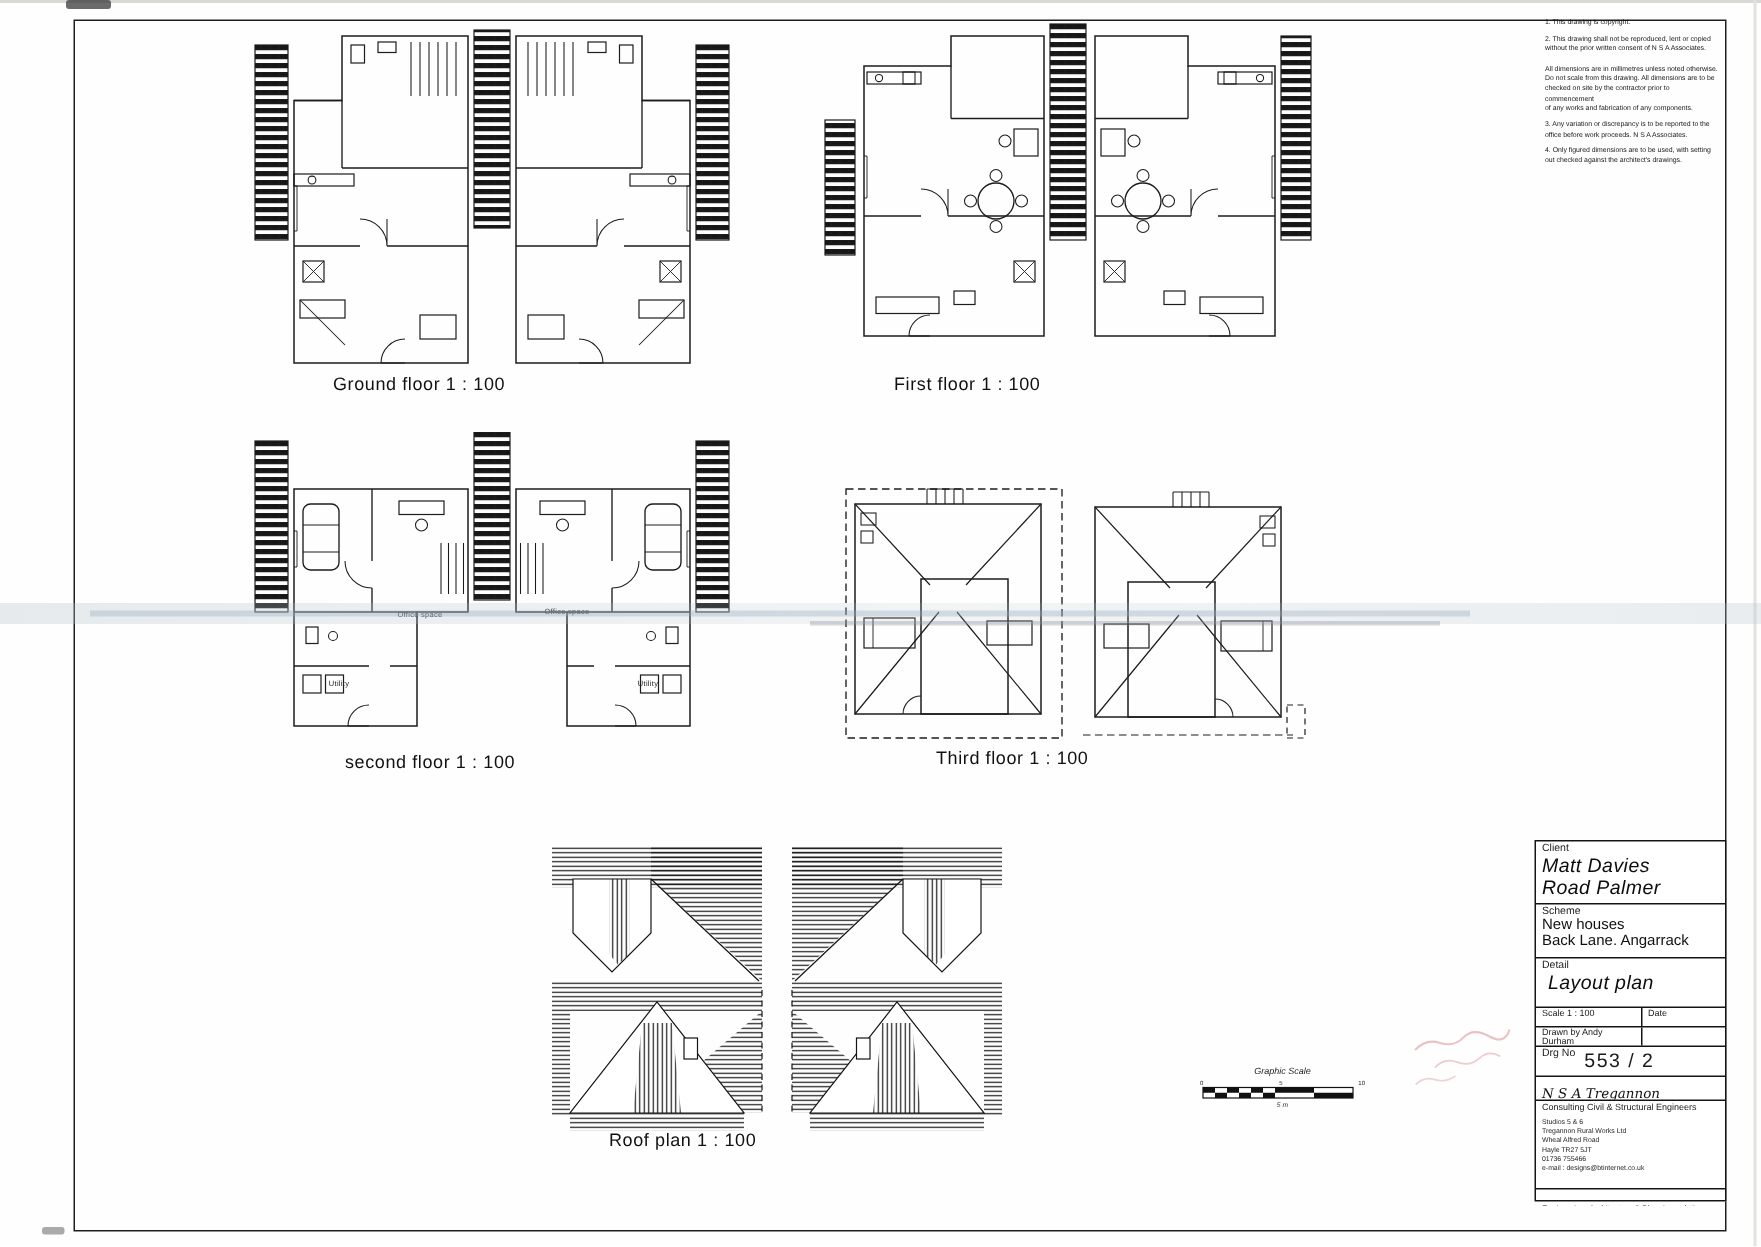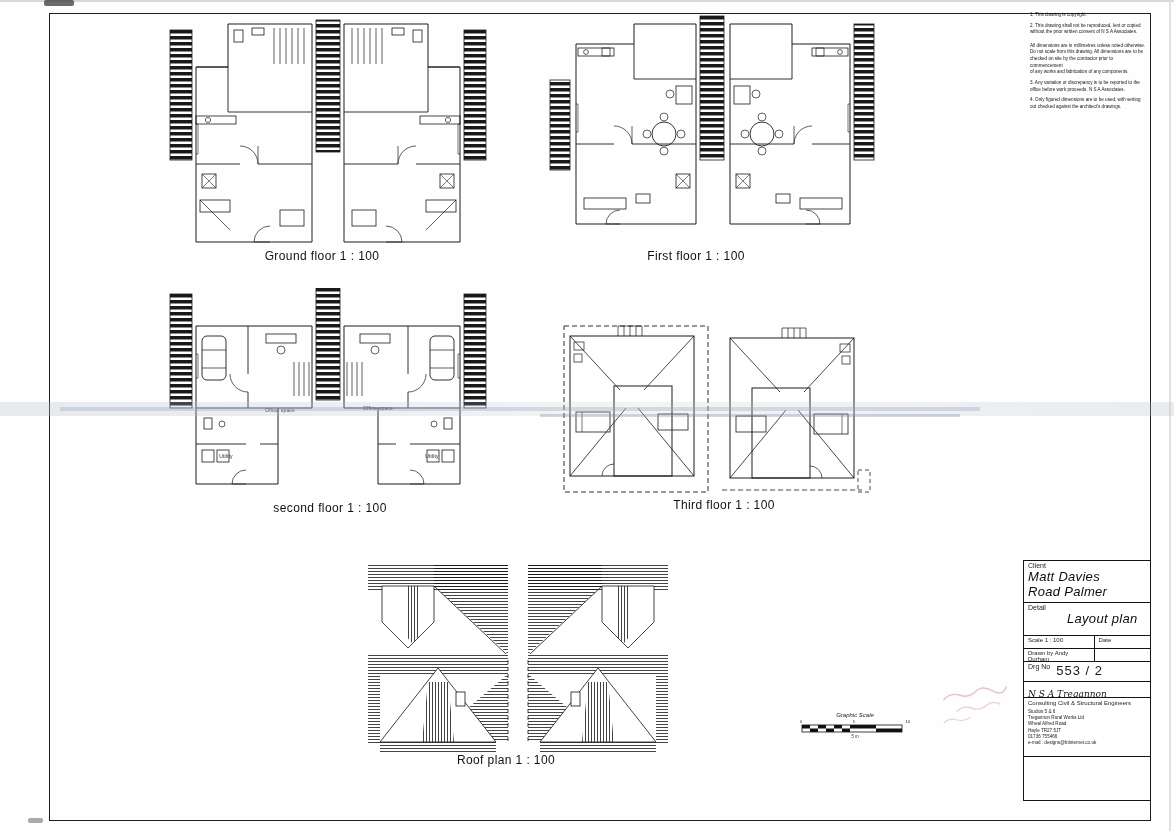--- a/index.html
+++ b/index.html
@@ -1,21 +1,21 @@
 <!DOCTYPE html>
 <html><head>
 <meta charset="utf-8">
 <style>
   html,body{margin:0;padding:0;background:#fff;}
   #sheet{position:relative;width:1174px;height:831px;background:#fefefe;overflow:hidden;
          font-family:"Liberation Sans",sans-serif;color:#1a1a1a;}
   .abs{position:absolute;}
   .frame{border:1.6px solid #1f1f1f;}
   svg.plan{stroke:#1c1c1c;fill:none;stroke-width:1;}
-  .plan-label{font-size:12px;letter-spacing:.4px;text-align:center;color:#111;}
+  .plan-label{font-size:12px;letter-spacing:.4px;color:#111;}
   .room-label{font-size:5px;color:#222;letter-spacing:.2px;text-align:center;}
   .notes{font-size:4.6px;line-height:1.45;color:#151515;}
   .note{white-space:pre-line;margin-bottom:4px;}
   
   .tb{box-sizing:border-box;border:1.6px solid #141414;background:#fff;}
   .tb-sec{box-sizing:border-box;border-bottom:1.2px solid #141414;padding:1px 4px;overflow:hidden;}
   .tb-lbl{font-size:7px;color:#222;}
   .tb-big{font-size:13px;color:#0d0d0d;letter-spacing:.3px;font-style:italic;}
   .tb-med{font-size:10px;color:#101010;}
   .tb-row{display:flex;}
@@ -240,23 +240,28 @@
     <path d="M18,27 q7,-6 15,-2 t15,-1 t14,0" stroke="#d98f97" fill="none" stroke-width="1.2" opacity=".45"></path>
     <path d="M4,37 q6,-5 13,-2 t14,-1" stroke="#d98f97" fill="none" stroke-width="1.1" opacity=".4"></path>
   </svg>
 
   <div class="abs tb" style="left:1023px;top:560px;width:128px;height:241px;">
     <div class="tb-sec" style="height:42px;">
       <div class="tb-lbl">Client</div>
       <div class="tb-big">Matt Davies</div>
       <div class="tb-big">Road Palmer</div>
     </div>
+    <div class="tb-sec" style="height:36px;">
+      <div class="tb-lbl">Scheme</div>
+      <div class="tb-med">New houses</div>
+      <div class="tb-med">Back Lane. Angarrack</div>
+    </div>
     <div class="tb-sec" style="height:33px;">
       <div class="tb-lbl">Detail</div>
-      <div class="tb-big" style="padding-left:4px;margin-left:35px;">Layout plan</div>
+      <div class="tb-big" style="padding-left:4px;">Layout plan</div>
     </div>
     <div class="tb-row" style="height:12px;border-bottom:1.2px solid #141414;">
       <div class="tb-cell l">Scale   1 : 100</div>
       <div class="tb-cell r">Date</div>
     </div>
     <div class="tb-row" style="height:12px;border-bottom:1.2px solid #141414;">
       <div class="tb-cell l">Drawn by    Andy Durham</div>
       <div class="tb-cell r"></div>
     </div>
     <div class="tb-sec" style="height:20px;display:flex;align-items:flex-start;gap:6px;">

